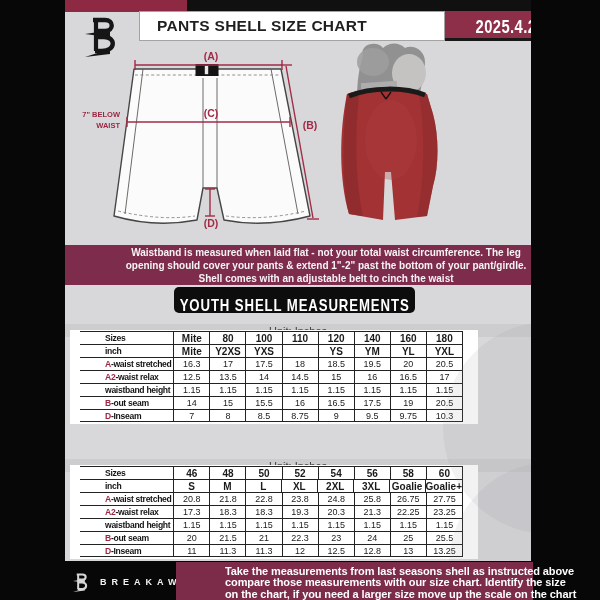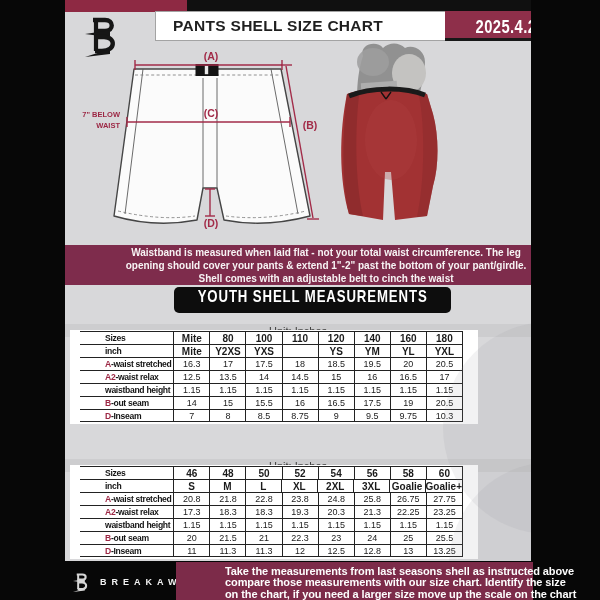--- a/index.html
+++ b/index.html
@@ -6,40 +6,40 @@
   #stage{position:relative;width:600px;height:600px;background:#070707;overflow:hidden;
          font-family:"Liberation Sans",sans-serif;}
   .page{position:absolute;left:65px;top:0;width:466px;height:561px;background:#d8d8da;overflow:hidden;}
 
   
   .strip-red{position:absolute;left:0;top:0;width:122px;height:12px;background:#8e2943;}
   .strip-black{position:absolute;left:122px;top:0;width:344px;height:12px;background:#101010;}
   .logo-top{position:absolute;left:18px;top:13px;width:40px;height:48px;}
   .title-box{position:absolute;left:74px;top:11px;width:306px;height:30px;background:#ffffff;
              border:1px solid #a3a3a3;box-sizing:border-box;display:flex;align-items:center;
-             padding-left:17px;font-size:15.5px;font-weight:bold;color:#1f1f1f;letter-spacing:.3px;margin-left:16px;}
+             padding-left:17px;font-size:15.5px;font-weight:bold;color:#1f1f1f;letter-spacing:.3px;}
   .date-box{position:absolute;left:380px;top:11px;width:86px;height:30px;background:#8e2f4a;
             display:flex;align-items:flex-end;justify-content:center;border-bottom:3px solid #181818;
             box-sizing:border-box;padding-left:44px;}
   .date-box span{color:#fff;font-weight:bold;font-size:18px;transform:scaleX(.82);letter-spacing:.5px;}
 
   
   .diagram{position:absolute;left:0;top:48px;}
   .photo{position:absolute;left:268px;top:40px;}
   .caption{position:absolute;left:381px;top:66px;width:85px;color:#8e2d44;font-size:7.5px;
            font-weight:bold;line-height:10.4px;letter-spacing:.2px;}
 
   
   .banner{position:absolute;left:0;top:245px;width:522px;height:40px;background:#7e2c4c;
           display:flex;flex-direction:column;align-items:center;justify-content:center;}
   .banner div{color:#f7f3f4;font-size:10px;font-weight:bold;line-height:13px;white-space:nowrap;}
 
   
-  .sec-head{position:absolute;left:109px;width:277px;height:26px;background:#0d0d0d;border-radius:5px;
-            display:flex;align-items:flex-start;justify-content:center;}
+  .sec-head{position:absolute;left:109px;width:241px;height:26px;background:#0d0d0d;border-radius:5px;
+            display:flex;align-items:flex-end;justify-content:center;}
   .sec-head span{color:#fff;font-weight:bold;font-size:15px;letter-spacing:1px;transform:scale(.88,1.12);white-space:nowrap;}
   .unit-band{position:absolute;left:0;width:466px;height:13px;background:#cdcdcf;display:flex;
              align-items:center;justify-content:center;font-size:11px;color:#3f3f3f;margin-top:8px;}
 
   
   .tblwrap{position:absolute;left:5px;width:408px;background:#ffffff;padding:1px 0 2px 0;}
   .tbl{margin:0 15px 0 10px;}
   .trow{display:flex;height:13px;border-top:1px solid #222;box-sizing:border-box;align-items:stretch;}
   .trow:last-child{border-bottom:1px solid #222;}
   .tcell{display:flex;align-items:center;box-sizing:border-box;}

